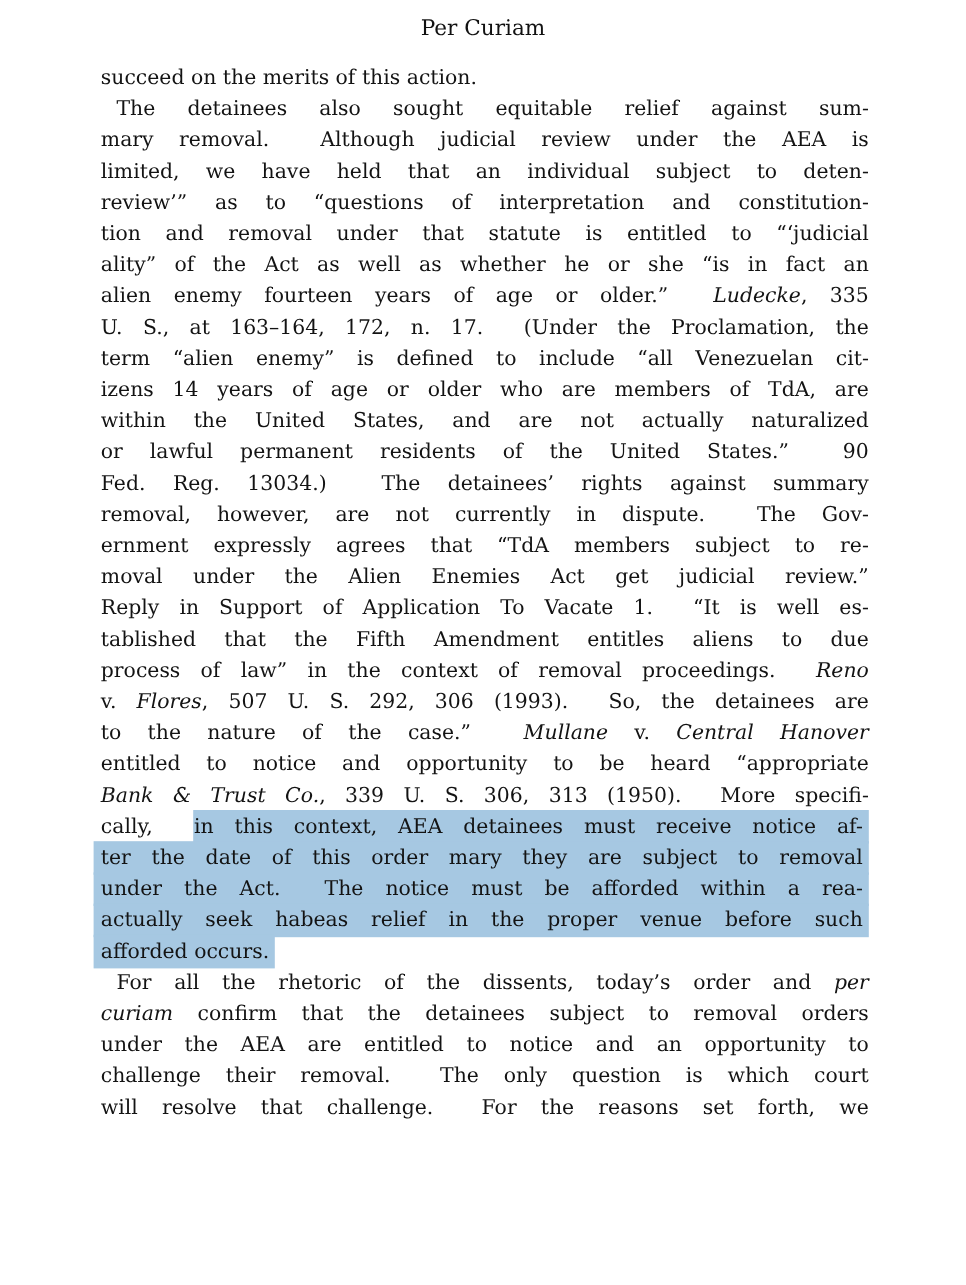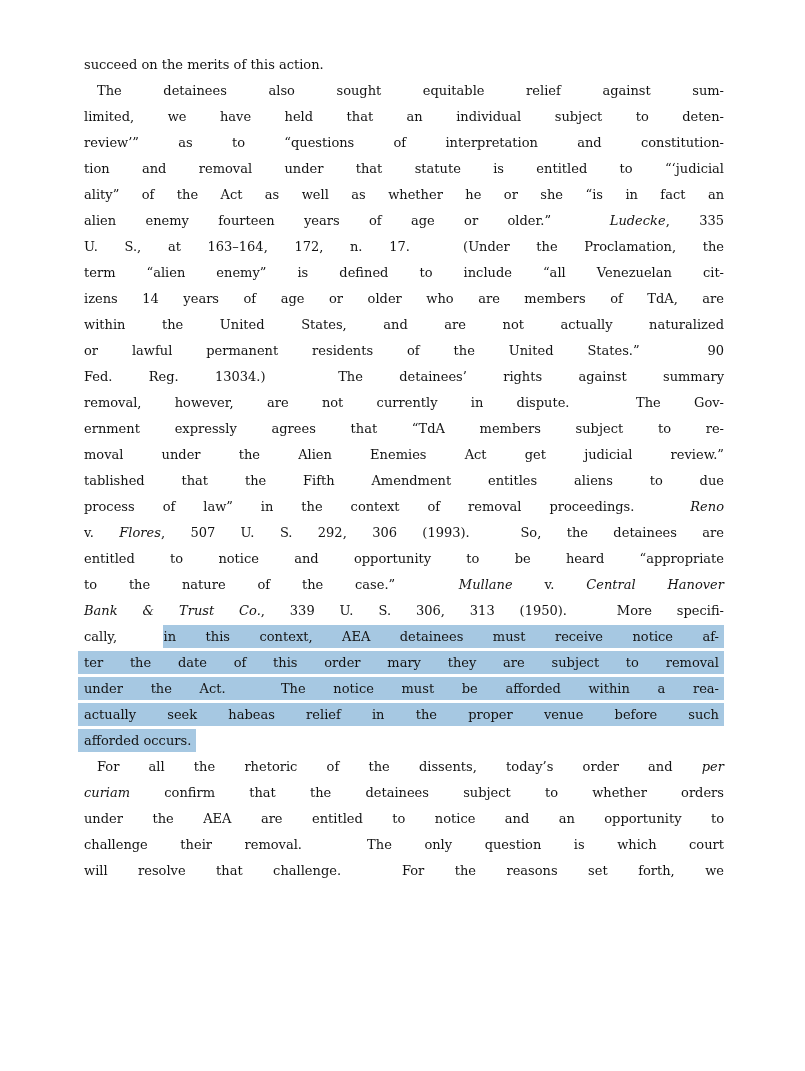--- a/index.html
+++ b/index.html
@@ -25,21 +25,21 @@
     font-size: 18px;
     color: #111111;
   }
   .doc-body {
     position: absolute;
     top: 52px;
     left: 84px;
     width: 640px;
   }
   .line {
-    font-size: 13px;
+    font-size: 17px;
     line-height: 26px;
     height: 26px;
     text-align: justify;
     text-align-last: justify;
     white-space: nowrap;
     color: #131313;
   }
   .line.no-just {
     text-align: left;
     text-align-last: left;
@@ -55,47 +55,50 @@
   }
   .line .hl:not(:first-child) {
     margin-left: 16px;
     padding-left: 1px;
   }
 </style>
 </head>
 <body>
 
 <div class="page">
+  <div class="running-head">Per Curiam</div>
   <div class="doc-body">
       <div class="line no-just"><span>succeed on the merits of this action.</span></div>
       <div class="line indent"><span>The detainees also sought equitable relief against sum-</span></div>
+      <div class="line"><span>mary removal.&nbsp; Although judicial review under the AEA is</span></div>
       <div class="line"><span>limited, we have held that an individual subject to deten-</span></div>
       <div class="line"><span>review’” as to “questions of interpretation and constitution-</span></div>
       <div class="line"><span>tion and removal under that statute is entitled to “‘judicial</span></div>
       <div class="line"><span>ality” of the Act as well as whether he or she “is in fact an</span></div>
       <div class="line"><span>alien enemy fourteen years of age or older.”&nbsp; </span><span class="it">Ludecke</span><span>, 335</span></div>
       <div class="line"><span>U. S., at 163–164, 172, n. 17.&nbsp; (Under the Proclamation, the</span></div>
       <div class="line"><span>term “alien enemy” is defined to include “all Venezuelan cit-</span></div>
       <div class="line"><span>izens 14 years of age or older who are members of TdA, are</span></div>
       <div class="line"><span>within the United States, and are not actually naturalized</span></div>
       <div class="line"><span>or lawful permanent residents of the United States.”&nbsp; 90</span></div>
       <div class="line"><span>Fed. Reg. 13034.)&nbsp; The detainees’ rights against summary</span></div>
       <div class="line"><span>removal, however, are not currently in dispute.&nbsp; The Gov-</span></div>
       <div class="line"><span>ernment expressly agrees that “TdA members subject to re-</span></div>
       <div class="line"><span>moval under the Alien Enemies Act get judicial review.”</span></div>
+      <div class="line"><span>Reply in Support of Application To Vacate 1.&nbsp; “It is well es-</span></div>
       <div class="line"><span>tablished that the Fifth Amendment entitles aliens to due</span></div>
       <div class="line"><span>process of law” in the context of removal proceedings.&nbsp; </span><span class="it">Reno</span></div>
       <div class="line"><span>v. </span><span class="it">Flores</span><span>, 507 U. S. 292, 306 (1993).&nbsp; So, the detainees are</span></div>
+      <div class="line"><span>to the nature of the case.”&nbsp; </span><span class="it">Mullane</span><span> v. </span><span class="it">Central Hanover</span></div>
       <div class="line"><span>entitled to notice and opportunity to be heard “appropriate</span></div>
-      <div class="line"><span>to the nature of the case.”&nbsp; </span><span class="it">Mullane</span><span> v. </span><span class="it">Central Hanover</span></div>
       <div class="line"><span class="it">Bank &amp; Trust Co.</span><span>, 339 U. S. 306, 313 (1950).&nbsp; More specifi-</span></div>
       <div class="line"><span>cally, </span><span class="hl">in this context, AEA detainees must receive notice af-</span></div>
       <div class="line"><span class="hl">ter the date of this order mary they are subject to removal</span></div>
       <div class="line"><span class="hl">under the Act.&nbsp; The notice must be afforded within a rea-</span></div>
       <div class="line"><span class="hl">actually seek habeas relief in the proper venue before such</span></div>
       <div class="line no-just"><span class="hl">afforded occurs.</span></div>
       <div class="line indent"><span>For all the rhetoric of the dissents, today’s order and </span><span class="it">per</span></div>
-      <div class="line"><span class="it">curiam</span><span> confirm that the detainees subject to whether orders</span></div>
+      <div class="line"><span class="it">curiam</span><span> confirm that the detainees subject to removal orders</span></div>
       <div class="line"><span>under the AEA are entitled to notice and an opportunity to</span></div>
       <div class="line"><span>challenge their removal.&nbsp; The only question is which court</span></div>
       <div class="line"><span>will resolve that challenge.&nbsp; For the reasons set forth, we</span></div>
     </div>
 </div>
 
 </body></html>

